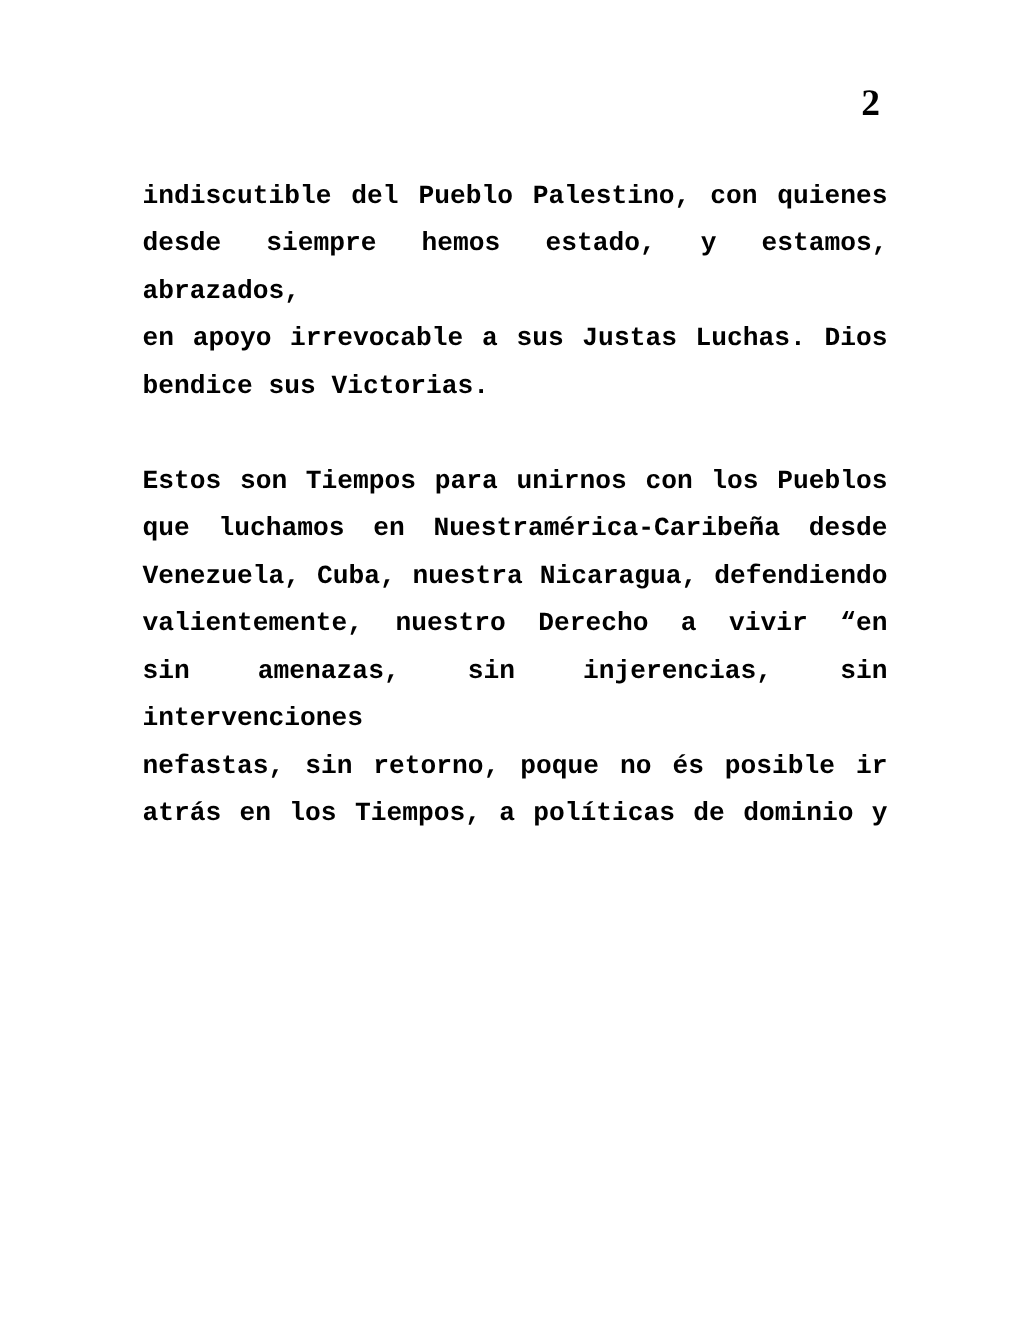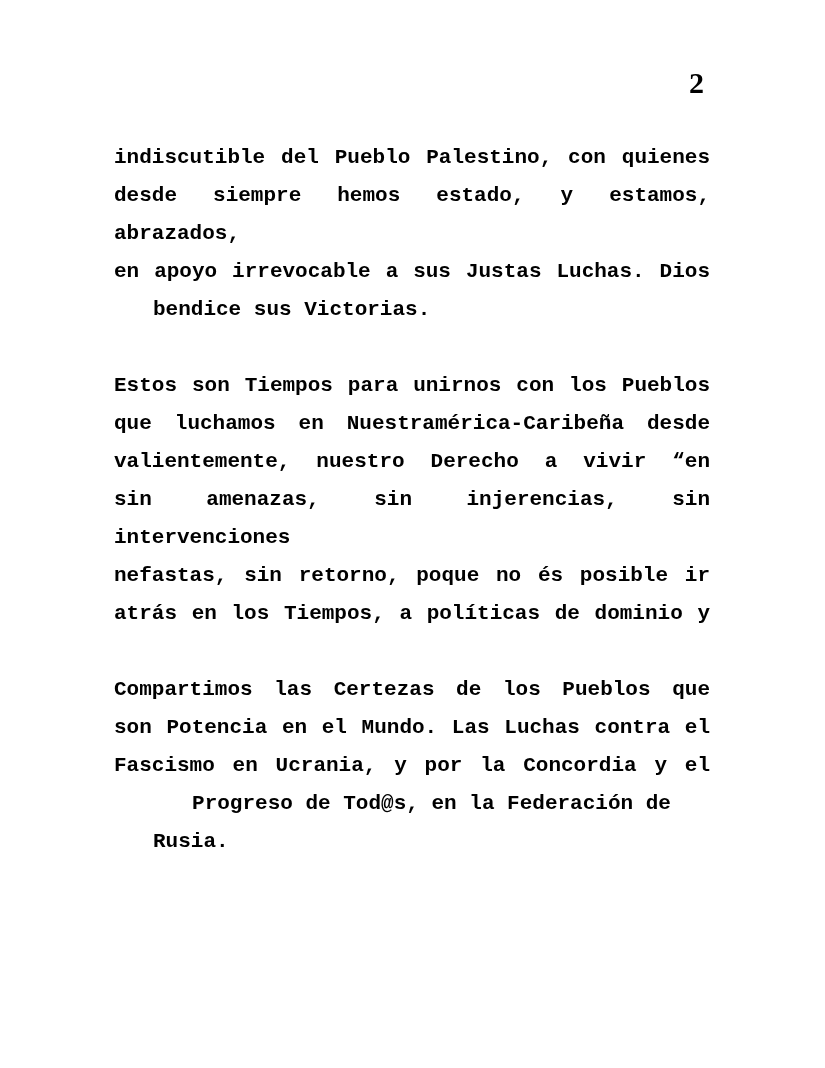--- a/index.html
+++ b/index.html
@@ -42,46 +42,40 @@
   .line {
     font-size: 21px;
     line-height: 38px;
     letter-spacing: 0px;
     text-align: justify;
     text-align-last: justify;
     -moz-text-align-last: justify;
     white-space: normal;
   }
   .line.last {
-    text-align: center;
+    text-align: left;
     text-align-last: left;
-    margin-left: 39px;
     -moz-text-align-last: left;
   }
 </style>
 </head>
 <body>
 
 <div class="page">
   <div class="page-number">2</div>
   <div class="doc-body">
       <div class="paragraph">
         <div class="line">indiscutible del Pueblo Palestino, con quienes</div>
         <div class="line">desde siempre hemos estado, y estamos, abrazados,</div>
         <div class="line">en apoyo irrevocable a sus Justas Luchas. Dios</div>
         <div class="line last">bendice sus Victorias.</div>
       </div>
       <div class="paragraph">
         <div class="line">Estos son Tiempos para unirnos con los Pueblos</div>
         <div class="line">que luchamos en Nuestramérica-Caribeña desde</div>
+        <div class="line">Venezuela, Cuba, nuestra Nicaragua, defendiendo</div>
         <div class="line">valientemente, nuestro Derecho a vivir “en</div>
         <div class="line">sin amenazas, sin injerencias, sin intervenciones</div>
         <div class="line">nefastas, sin retorno, poque no és posible ir</div>
         <div class="line">atrás en los Tiempos, a políticas de dominio y</div>
       </div>
-      <div class="paragraph">
-        <div class="line">Compartimos las Certezas de los Pueblos que</div>
-        <div class="line">son Potencia en el Mundo. Las Luchas contra el</div>
-        <div class="line">Fascismo en Ucrania, y por la Concordia y el</div>
-        <div class="line last">Progreso de Tod@s, en la Federación de Rusia.</div>
-      </div>
     </div>
 </div>
 
 </body></html>

